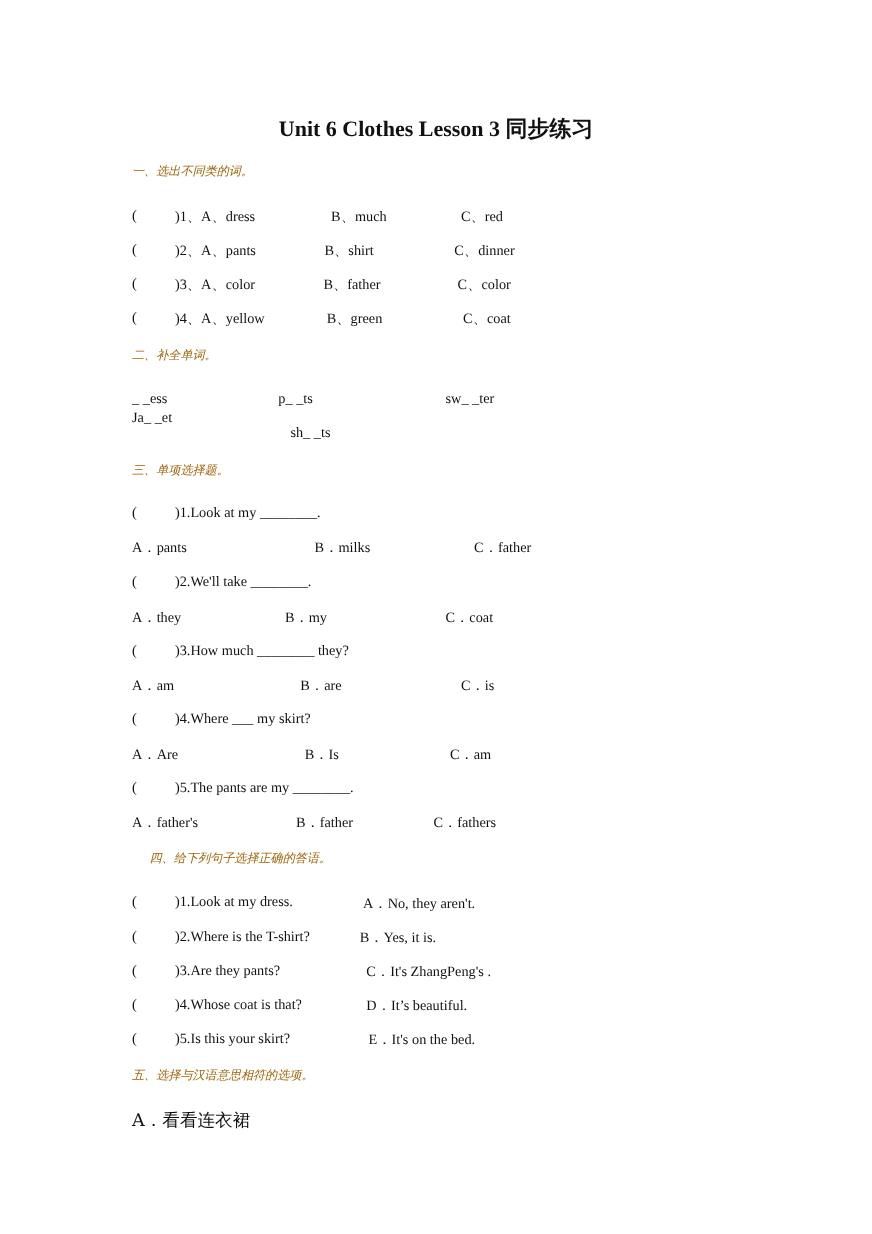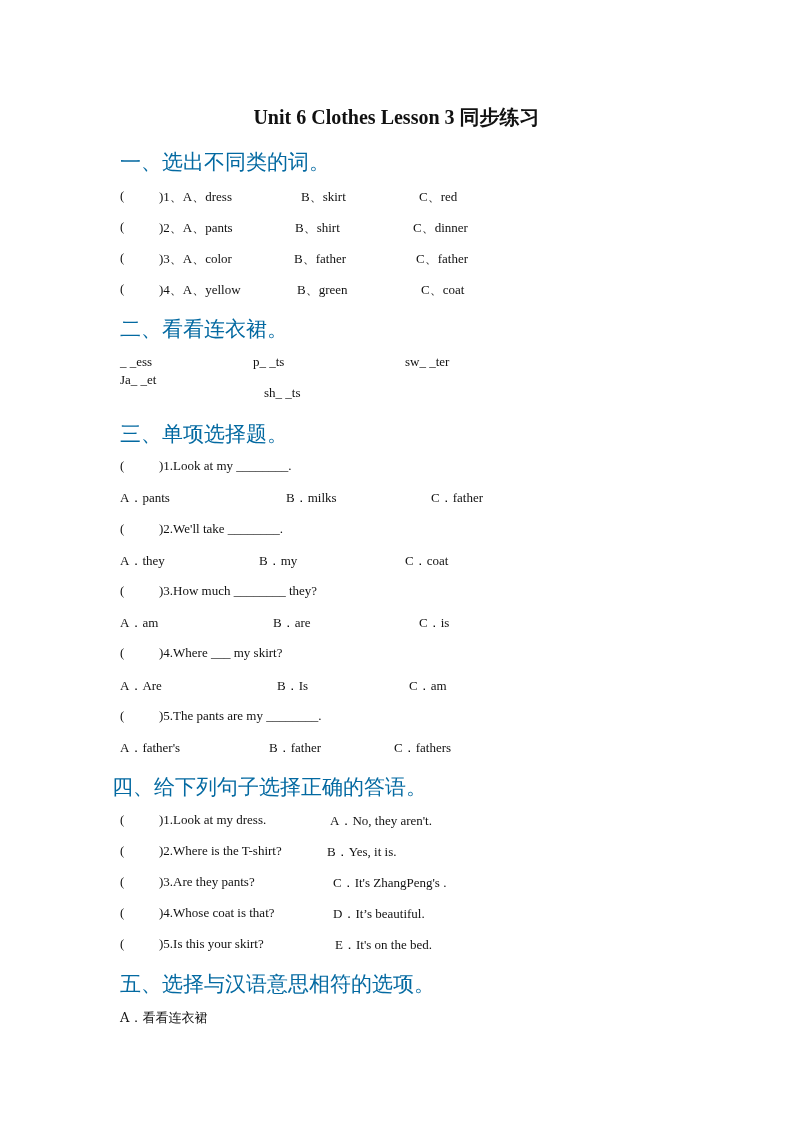--- a/index.html
+++ b/index.html
@@ -1,55 +1,55 @@
 <!DOCTYPE html>
 <html><head>
 <meta charset="utf-8">
 <style>
   html, body { margin: 0; padding: 0; background: #ffffff; }
   body { width: 793px; height: 1122px; position: relative; overflow: hidden;
          font-family: "Liberation Serif", "DejaVu Serif", serif; color: #111; }
   .abs { position: absolute; white-space: pre; }
   .title { font-weight: bold; font-size: 20px; top: 104px; left: 0; width: 793px; text-align: center; }
-  .h { font-family: "DejaVu Sans", sans-serif; font-size: 21px; color: #0369a1; }
+  .h { font-family: "DejaVu Sans", sans-serif; font-size: 11px; color: #a16207; font-style: italic; }
   .t { font-size: 13px; }
 </style>
 </head>
 <body>
 
 <div class="abs title">Unit 6 Clothes Lesson 3 同步练习</div>
 
 <div class="abs h" style="left:120px;top:148px">一、选出不同类的词。</div>
 
 <div>
   <span class="abs t" style="left:120px;top:188px">(</span>
   <span class="abs t" style="left:159px;top:188px">)1、A、dress</span>
-  <span class="abs t" style="left:301px;top:188px">B、skirt</span>
+  <span class="abs t" style="left:301px;top:188px">B、much</span>
   <span class="abs t" style="left:419px;top:188px">C、red</span>
 </div>
 <div>
   <span class="abs t" style="left:120px;top:219px">(</span>
   <span class="abs t" style="left:159px;top:219px">)2、A、pants</span>
   <span class="abs t" style="left:295px;top:219px">B、shirt</span>
   <span class="abs t" style="left:413px;top:219px">C、dinner</span>
 </div>
 <div>
   <span class="abs t" style="left:120px;top:250px">(</span>
   <span class="abs t" style="left:159px;top:250px">)3、A、color</span>
   <span class="abs t" style="left:294px;top:250px">B、father</span>
-  <span class="abs t" style="left:416px;top:250px">C、father</span>
+  <span class="abs t" style="left:416px;top:250px">C、color</span>
 </div>
 <div>
   <span class="abs t" style="left:120px;top:281px">(</span>
   <span class="abs t" style="left:159px;top:281px">)4、A、yellow</span>
   <span class="abs t" style="left:297px;top:281px">B、green</span>
   <span class="abs t" style="left:421px;top:281px">C、coat</span>
 </div>
 
-<div class="abs h" style="left:120px;top:315px">二、看看连衣裙。</div>
+<div class="abs h" style="left:120px;top:315px">二、补全单词。</div>
 <span class="abs t" style="left:120px;top:354px">_ _ess</span>
 <span class="abs t" style="left:253px;top:354px">p_ _ts</span>
 <span class="abs t" style="left:405px;top:354px">sw_ _ter</span>
 <span class="abs t" style="left:120px;top:372px">Ja_ _et</span>
 <span class="abs t" style="left:264px;top:385px">sh_ _ts</span>
 
 <div class="abs h" style="left:120px;top:420px">三、单项选择题。</div>
 
 <div>
   <span class="abs t" style="left:120px;top:458px">(</span>
@@ -80,21 +80,21 @@
   <span class="abs t" style="left:409px;top:677px">C．am</span>
 </div>
 <div>
   <span class="abs t" style="left:120px;top:708px">(</span>
   <span class="abs t" style="left:159px;top:708px">)5.The pants are my ________.</span>
   <span class="abs t" style="left:120px;top:739px">A．father's</span>
   <span class="abs t" style="left:269px;top:739px">B．father</span>
   <span class="abs t" style="left:394px;top:739px">C．fathers</span>
 </div>
 
-<div class="abs h" style="left:112px;top:773px">四、给下列句子选择正确的答语。</div>
+<div class="abs h" style="left:136px;top:773px">四、给下列句子选择正确的答语。</div>
 
 <div>
   <span class="abs t" style="left:120px;top:812px">(</span>
   <span class="abs t" style="left:159px;top:812px">)1.Look at my dress.</span>
   <span class="abs t" style="left:330px;top:812px">A．No, they aren't.</span>
 </div>
 <div>
   <span class="abs t" style="left:120px;top:843px">(</span>
   <span class="abs t" style="left:159px;top:843px">)2.Where is the T-shirt?</span>
   <span class="abs t" style="left:327px;top:843px">B．Yes, it is.</span>
@@ -109,13 +109,13 @@
   <span class="abs t" style="left:159px;top:905px">)4.Whose coat is that?</span>
   <span class="abs t" style="left:333px;top:905px">D．It’s beautiful.</span>
 </div>
 <div>
   <span class="abs t" style="left:120px;top:936px">(</span>
   <span class="abs t" style="left:159px;top:936px">)5.Is this your skirt?</span>
   <span class="abs t" style="left:335px;top:936px">E．It's on the bed.</span>
 </div>
 
 <div class="abs h" style="left:120px;top:970px">五、选择与汉语意思相符的选项。</div>
-<span class="abs t" style="left:120px;top:1009px;font-family:'DejaVu Serif',serif;font-size:13px">A．看看连衣裙</span>
+<span class="abs t" style="left:120px;top:1009px;font-family:'DejaVu Serif',serif;font-size:16px">A．看看连衣裙</span>
 
 </body></html>

